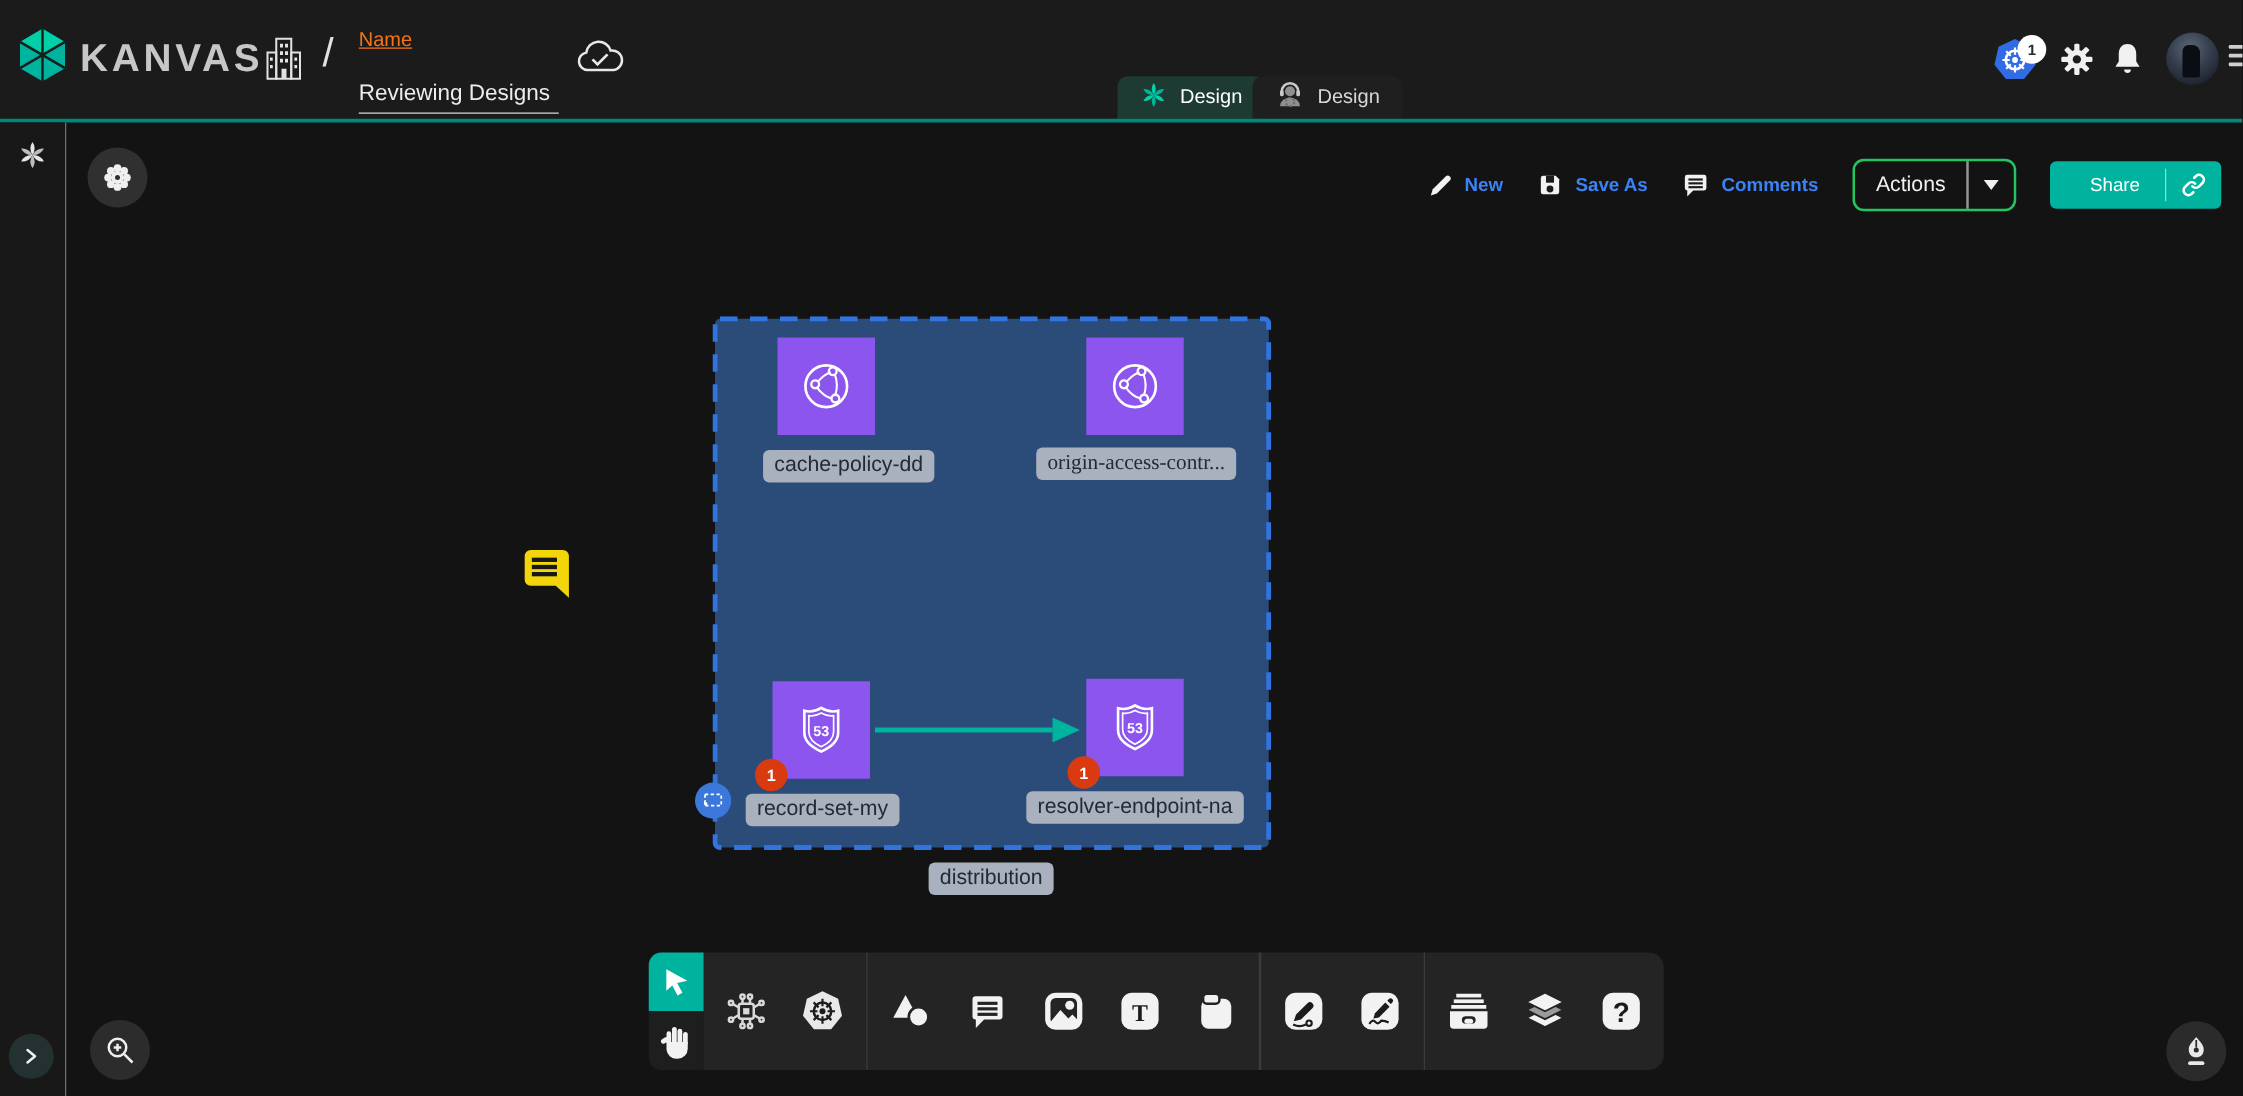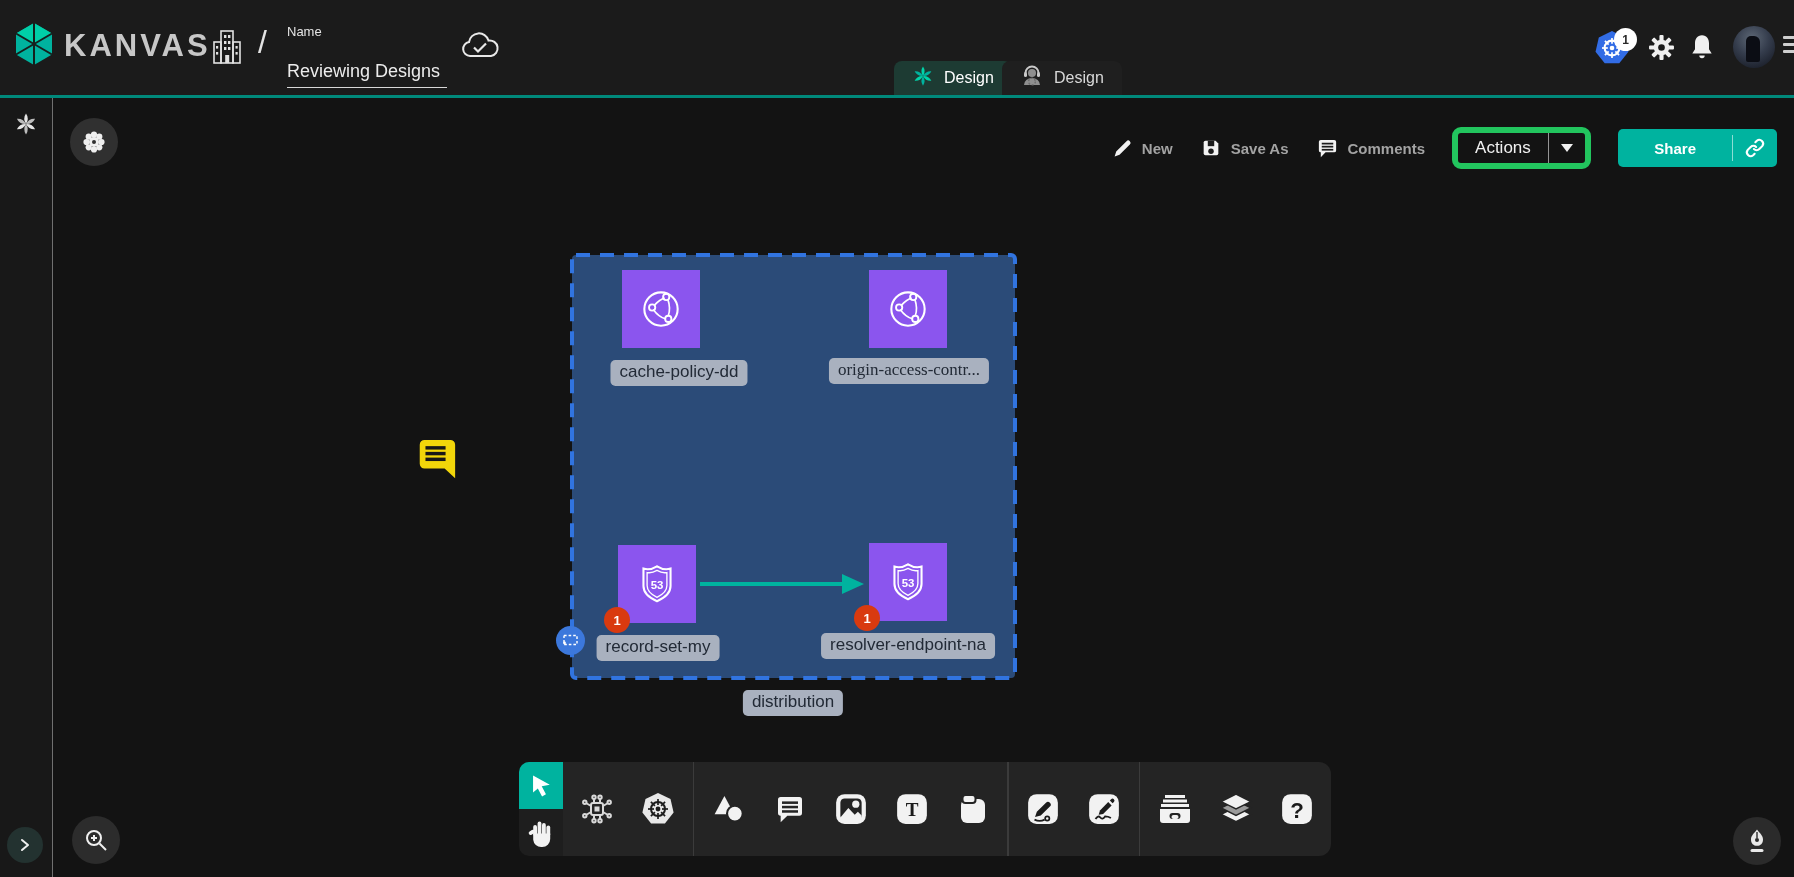--- a/index.html
+++ b/index.html
@@ -8,21 +8,21 @@
        font-family:"Liberation Sans",sans-serif;}
   .abs{position:absolute;}
 
   
   .header{position:absolute;left:0;top:0;width:1794px;height:95px;background:#1b1b1b;}
   .logo-wrap{position:absolute;left:14px;top:22px;display:flex;align-items:center;gap:10px;cursor:pointer;}
   .wordmark{font-size:31px;font-weight:bold;letter-spacing:3px;color:#c7c7c7;}
   .hdr-ic{position:absolute;display:flex;align-items:center;justify-content:center;cursor:pointer;}
   .slash{font-size:32px;font-weight:300;color:#e3e3e3;}
   .name-wrap{position:absolute;left:287px;top:24px;}
-  .name-label{font-size:13px;color:#e5e5e5;}
+  .name-label{font-size:16px;color:#f97316;text-decoration:underline;}
   .name-input{display:block;margin-top:20px;width:160px;background:transparent;border:none;
       border-bottom:1.5px solid #d8d8d8;color:#ececec;font-size:18px;
       font-family:"Liberation Sans",sans-serif;padding:2px 0 5px 0;outline:none;}
   .tab{position:absolute;bottom:0;height:34px;display:flex;align-items:center;gap:10px;
       padding:0 18px;border-radius:8px 8px 0 0;font-size:16px;cursor:pointer;}
   .tab-design{left:894px;background:#1d3b33;color:#ffffff;}
   .tab-operate{left:1002px;background:#1f1f1f;color:#d8d8d8;}
   .k8s-badge{position:absolute;left:1614px;top:28px;width:23px;height:23px;border-radius:50%;
       background:#ffffff;color:#2a2a2a;font-size:12px;font-weight:bold;
       display:flex;align-items:center;justify-content:center;z-index:3;}
@@ -47,29 +47,29 @@
   .circle-btn{position:absolute;border-radius:50%;display:flex;align-items:center;
       justify-content:center;cursor:pointer;}
   .flower-btn{left:70px;top:118px;width:48px;height:48px;background:#303030;}
   .zoom-btn{left:72px;top:816px;width:48px;height:48px;background:#2c2c2c;}
   .pen-btn{left:1733px;top:817px;width:48px;height:48px;background:#2b2b2b;}
 
   
   .ctoolbar{position:absolute;top:126px;right:17px;height:44px;display:flex;
       align-items:center;gap:27px;}
   .ct-item{display:flex;align-items:center;gap:9px;font-size:15px;font-weight:bold;
-      color:#a3a3a3;cursor:pointer;text-align:center;}
-  .actions-btn{display:flex;align-items:stretch;border:6px solid #22c55e;border-radius:9px;
+      color:#3b82f6;cursor:pointer;text-align:center;}
+  .actions-btn{display:flex;align-items:stretch;border:2px solid #22c55e;border-radius:9px;
       height:42px;cursor:pointer;}
   .actions-label{display:flex;align-items:center;padding:0 17px;font-size:17px;color:#f0f0f0;}
   .actions-sep{width:1.5px;background:rgba(220,220,220,.65);}
   .actions-caret{display:flex;align-items:center;justify-content:center;width:36px;}
   .share-btn{display:flex;align-items:stretch;background:var(--accent);border-radius:5px;
       height:38px;color:#fff;cursor:pointer;}
-  .share-label{display:flex;align-items:center;padding:0 36px;font-size:15px;font-weight:bold;}
+  .share-label{display:flex;align-items:center;padding:0 20px;font-size:15px;font-weight:normal;margin-left:12px;}
   .share-sep{width:1px;background:rgba(255,255,255,.55);margin:6px 0;}
   .share-link{display:flex;align-items:center;justify-content:center;width:44px;}
 
   
   .group{position:absolute;left:570px;top:253px;width:447px;height:427px;}
   .group-border{position:absolute;left:0;top:0;}
   .node{position:absolute;width:78px;height:78px;background:var(--node-purple);
       display:flex;align-items:center;justify-content:center;cursor:pointer;}
   .nlabel{position:absolute;transform:translateX(-50%);background:var(--label-bg);
       color:var(--label-text);font-size:17px;padding:2px 9px 4px;border-radius:5px;

